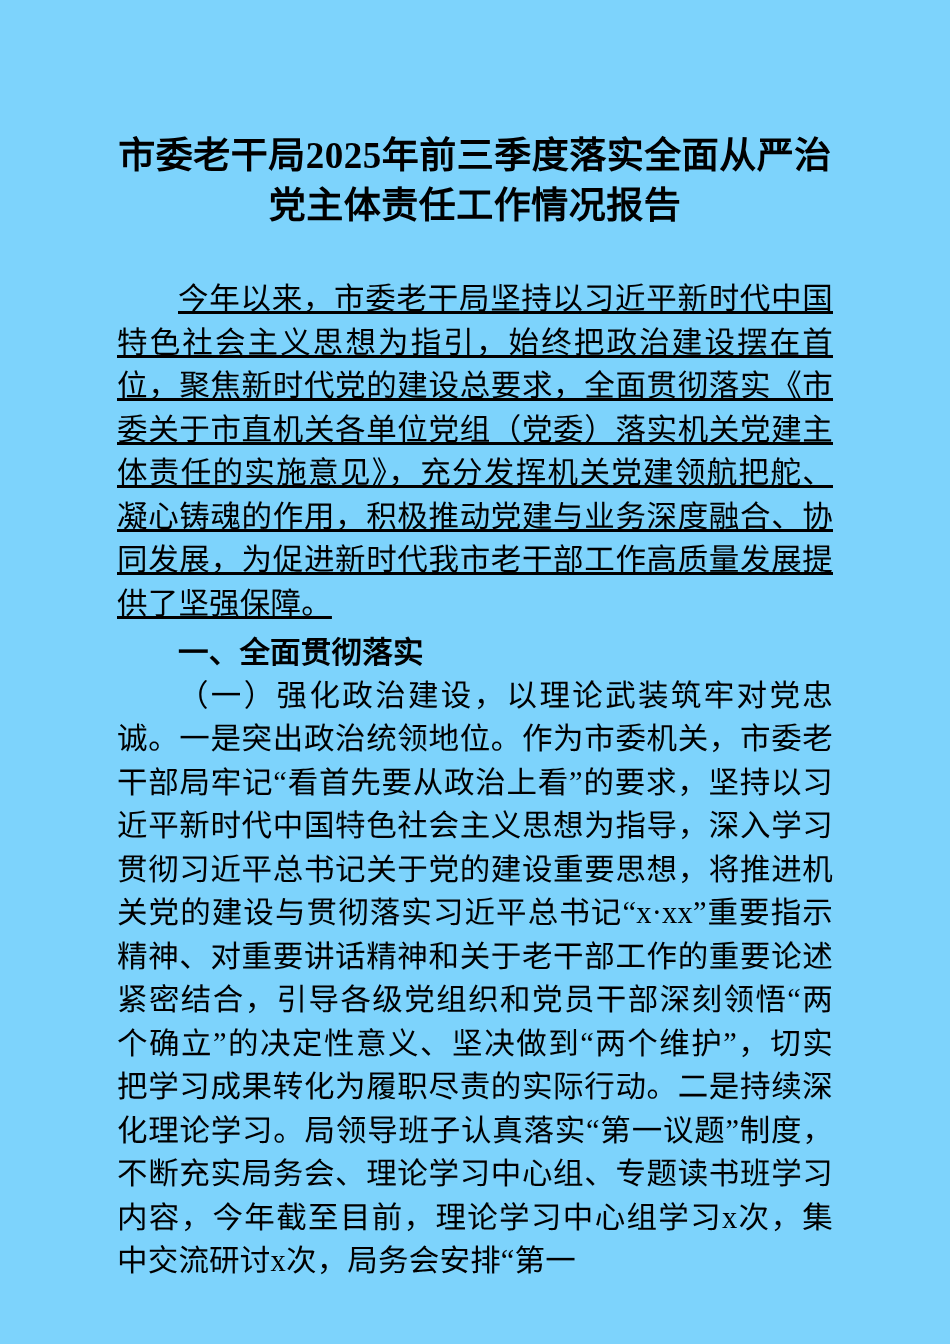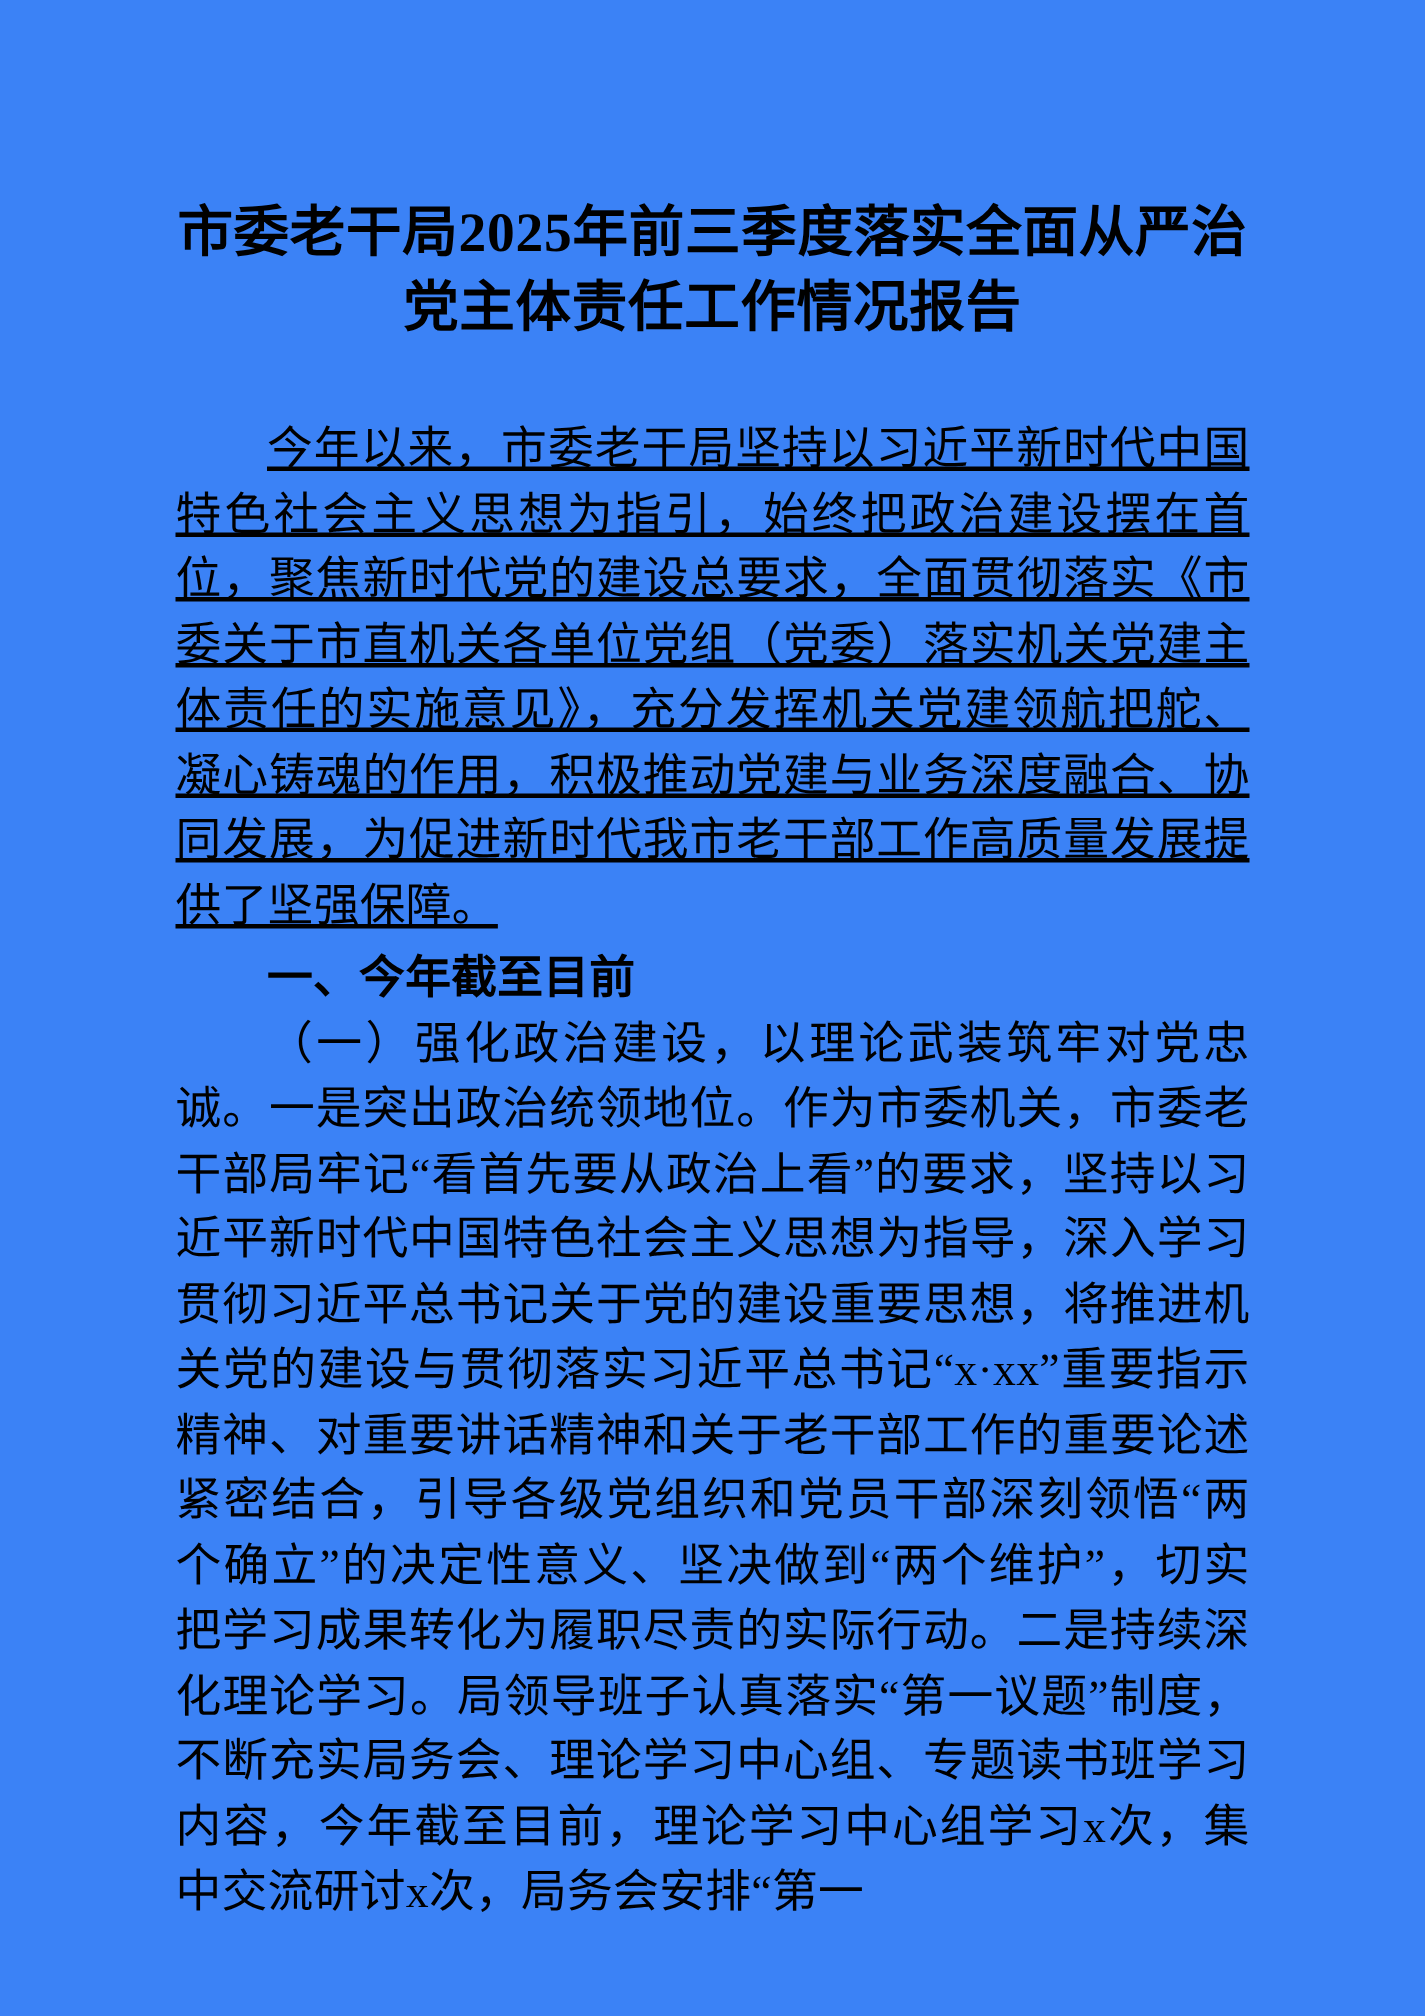--- a/index.html
+++ b/index.html
@@ -7,21 +7,21 @@
     margin: 0;
     padding: 0;
     background: #ffffff;
   }
 
   .page {
     position: relative;
     width: 950px;
     height: 1344px;
     margin: 0 auto;
-    background: #3b82f6;
+    background: #7dd3fc;
     overflow: hidden;
     box-sizing: border-box;
   }
 
   
   .doc-body {
     position: absolute;
     left: 117px;
     top: 0;
     width: 716px;
@@ -85,19 +85,19 @@
 <body>
 
 <div class="page">
 
   <div class="doc-body">
 
     <h1 class="doc-title">市委老干局2025年前三季度落实全面从严治党主体责任工作情况报告</h1>
 
     <p class="para indent para-lead">今年以来，市委老干局坚持以习近平新时代中国特色社会主义思想为指引，始终把政治建设摆在首位，聚焦新时代党的建设总要求，全面贯彻落实《市委关于市直机关各单位党组（党委）落实机关党建主体责任的实施意见》，充分发挥机关党建领航把舵、凝心铸魂的作用，积极推动党建与业务深度融合、协同发展，为促进新时代我市老干部工作高质量发展提供了坚强保障。</p>
 
-    <h2 class="heading-1">一、今年截至目前</h2>
+    <h2 class="heading-1">一、全面贯彻落实</h2>
 
     <p class="para indent">（一）强化政治建设，以理论武装筑牢对党忠诚。一是突出政治统领地位。作为市委机关，市委老干部局牢记“看首先要从政治上看”的要求，坚持以习近平新时代中国特色社会主义思想为指导，深入学习贯彻习近平总书记关于党的建设重要思想，将推进机关党的建设与贯彻落实习近平总书记“x·xx”重要指示精神、对重要讲话精神和关于老干部工作的重要论述紧密结合，引导各级党组织和党员干部深刻领悟“两个确立”的决定性意义、坚决做到“两个维护”，切实把学习成果转化为履职尽责的实际行动。二是持续深化理论学习。局领导班子认真落实“第一议题”制度，不断充实局务会、理论学习中心组、专题读书班学习内容，今年截至目前，理论学习中心组学习x次，集中交流研讨x次，局务会安排“第一</p>
 
   </div>
 
 </div>
 
 </body></html>

